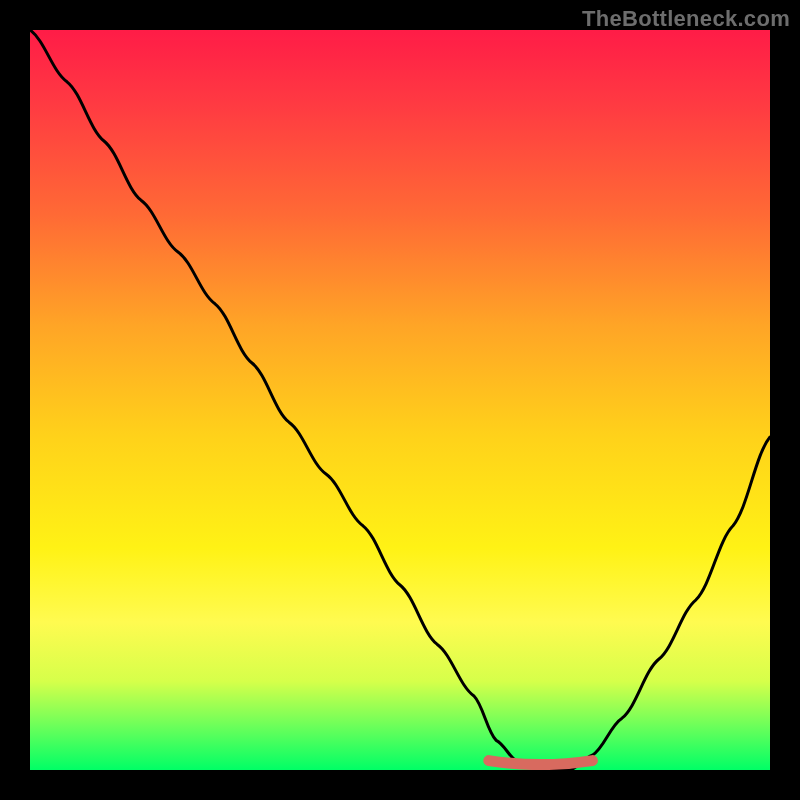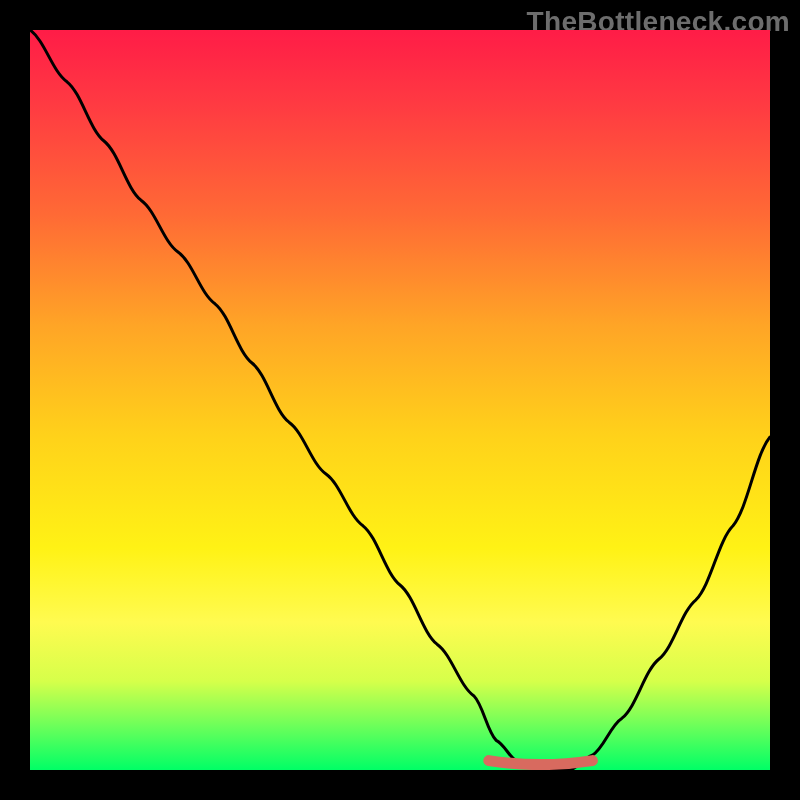--- a/index.html
+++ b/index.html
@@ -26,21 +26,21 @@
       #fffb50 80%,
       #d6ff4a 88%,
       #6dff5a 94%,
       #00ff66 100%);
   }
   .watermark {
     position: absolute;
     top: 6px;
     right: 10px;
     font-family: Arial, Helvetica, sans-serif;
-    font-size: 28px;
+    font-size: 22px;
     font-weight: 600;
     color: #6d6d6d;
     letter-spacing: 0.3px;
     user-select: none;
   }
   svg.curve {
     position: absolute;
     left: 0;
     top: 0;
     width: 740px;

